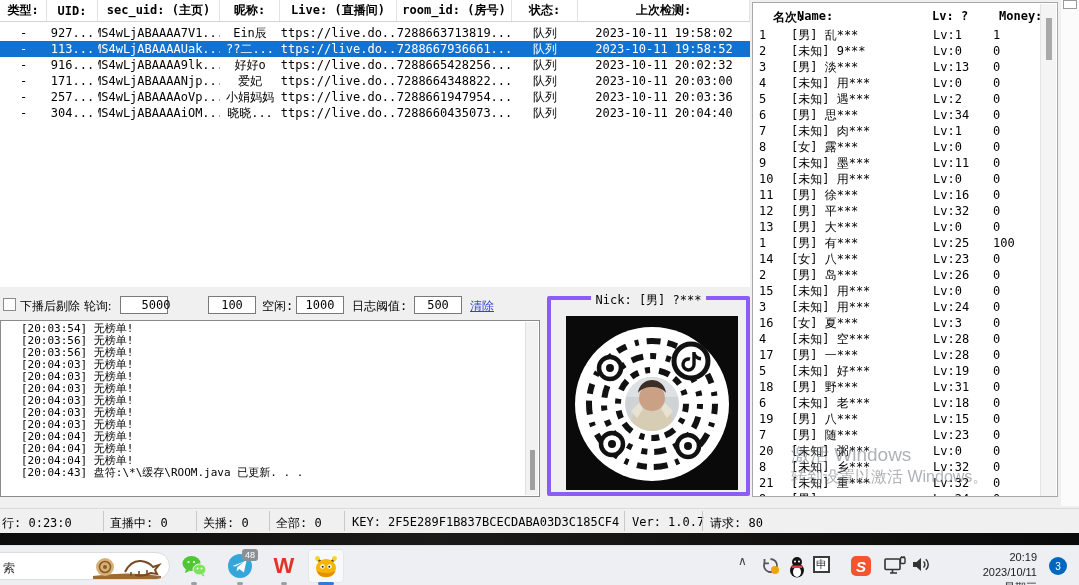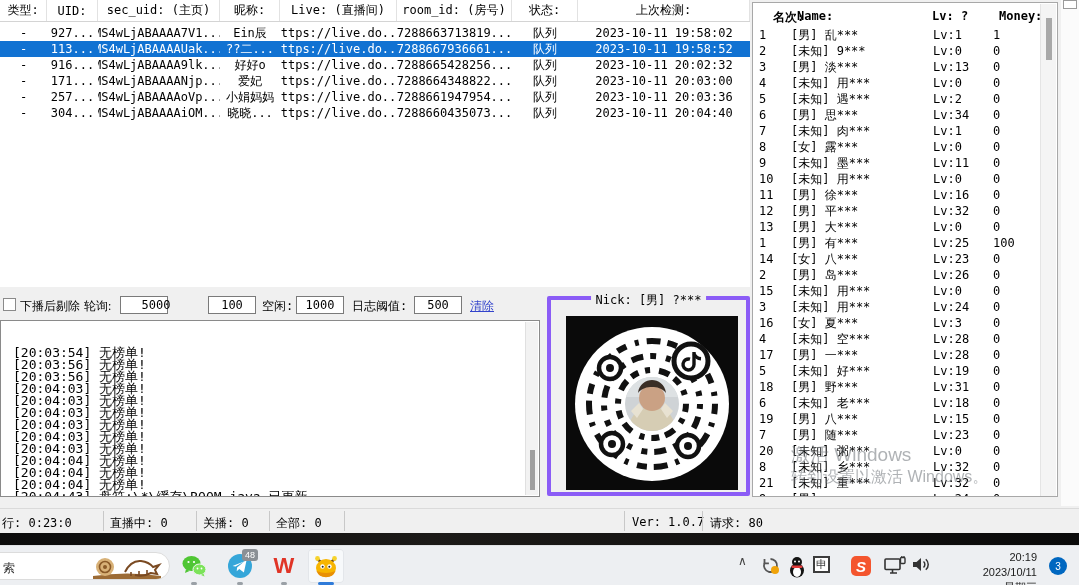--- a/index.html
+++ b/index.html
@@ -3,21 +3,21 @@
 <meta charset="utf-8">
 <style>
   * { margin:0; padding:0; box-sizing:border-box; }
   html,body { width:1079px; height:585px; overflow:hidden; background:#000; }
   .screen { position:relative; width:1079px; height:585px; background:#f0f0f0;
             font-family:"DejaVu Sans Mono","DejaVu Sans",monospace; font-size:12px; color:#000; }
 
   
   .stream-table { position:absolute; left:0; top:0; width:750px; height:287px; background:#fff; }
   .thead { display:flex; height:22px; align-items:center; border-bottom:1px solid #d4d4d4; }
-  .thead .tcell { font-weight:normal; border-right:1px solid #e2e2e2; height:100%; display:flex; align-items:center; justify-content:center; }
+  .thead .tcell { font-weight:bold; border-right:1px solid #e2e2e2; height:100%; display:flex; align-items:center; justify-content:center; }
   .trow { display:flex; height:16px; align-items:center; }
   .trow.selected { background:#1172d2; color:#fff; }
   .tcell { overflow:hidden; white-space:nowrap; text-align:center; justify-content:center; display:flex; }
   .c0{width:47px;} .c1{width:51px;} .c2{width:122px;} .c3{width:60px;}
   .c4{width:117px;} .c5{width:115px;} .c6{width:66px;} .c7{width:172px;}
   .tbody { padding-top:3px; }
 
   
   .rank-panel { position:absolute; left:752px; top:2px; width:306px; height:495px;
                 background:#fff; border:1px solid #a8a8a8; overflow:hidden; }
@@ -45,21 +45,21 @@
   .lbl-gap{ left:175px; top:4px;margin-top:40px; } .inp-gap{ left:208px; }
   .lbl-idle{ left:262px; top:4px; } .inp-idle{ left:296px; }
   .lbl-thr{ left:352px; top:4px; } .inp-thr{ left:414px; }
   .lnk-clear{ left:470px; top:4px; color:#3344cc; text-decoration:underline; cursor:pointer; }
   .num-input { width:48px; height:18px; background:#fff; border:1px solid #7a7a7a; text-align:center;
                font:12px "DejaVu Sans Mono",monospace; display:flex; align-items:center; justify-content:center; }
 
   
   .log-box { position:absolute; left:0; top:320px; width:540px; height:177px; background:#fff;
              border:1px solid #8a8a8a; overflow:hidden; }
-  .log-lines { padding:2px 0 0 12px; font-size:13px; line-height:12px; white-space:pre;margin-top:24px; }
+  .log-lines { padding:2px 0 0 20px; font-size:11px; line-height:12px; white-space:pre; }
   .log-scrollbar { position:absolute; right:1px; top:1px; width:13px; height:173px; background:#f2f2f2; border-left:1px solid #e0e0e0; }
   .log-thumb { position:absolute; left:4px; top:128px; width:5px; height:40px; background:#9f9f9f; }
 
   
   .nick-box { position:absolute; left:547px; top:296px; width:203px; height:200px;
               border:4px solid #8b5cf6; border-radius:2px; }
   .nick-legend { position:absolute; left:50%; top:-8px; transform:translateX(-50%);
                  background:#f0f0f0; padding:0 5px; white-space:nowrap; }
   .qr-wrap { position:absolute; left:15px; top:16px; width:172px; height:174px; }
 
@@ -446,20 +446,21 @@
         </g>
       </svg>
     </div>
   </div>
 
   <div class="status-bar">
     <span class="sb0">行: 0:23:0</span>
     <span class="sb1">直播中: 0</span>
     <span class="sb2">关播: 0</span>
     <span class="sb3">全部: 0</span>
+    <span class="sb4">KEY: 2F5E289F1B837BCECDABA03D3C185CF4</span>
     <span class="sb5">Ver: 1.0.7</span>
     <span class="sb6">请求: 80</span>
     <div class="sb-sep sep0"></div>
     <div class="sb-sep sep1"></div>
     <div class="sb-sep sep2"></div>
     <div class="sb-sep sep3"></div>
     <div class="sb-sep sep4"></div>
     <div class="sb-sep sep5"></div>
   </div>
 

